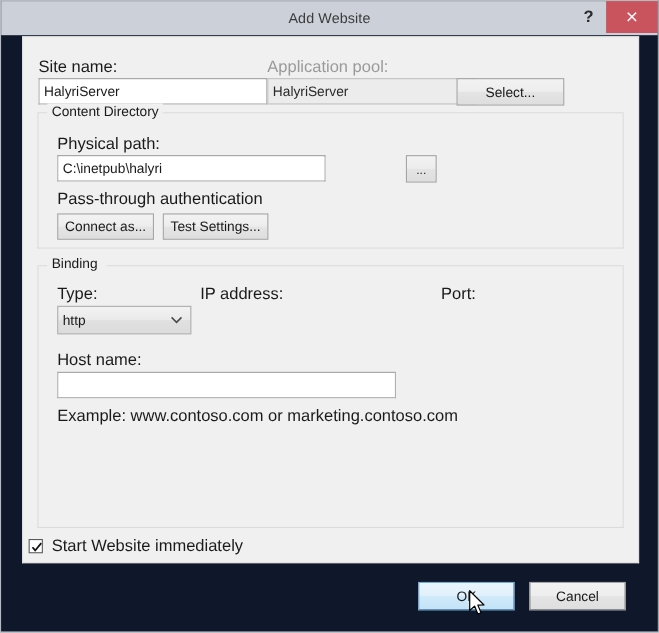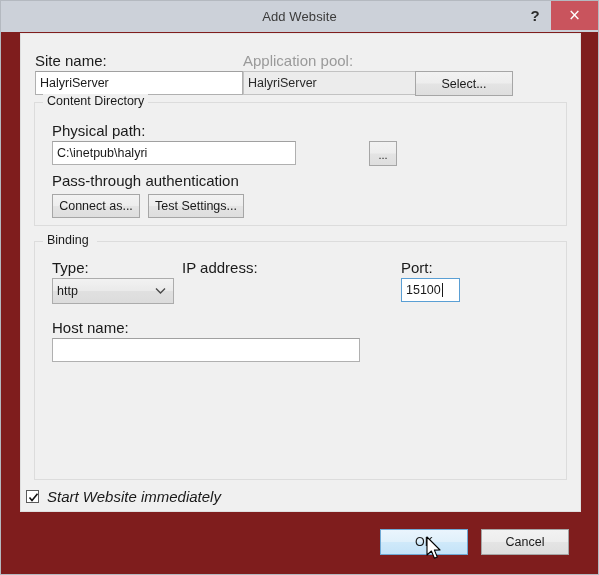--- a/index.html
+++ b/index.html
@@ -9,21 +9,21 @@
   }
   body {
     font-family: "Liberation Sans", sans-serif;
     -webkit-font-smoothing: antialiased;
   }
   .dialog {
     position: relative;
     width: 599px;
     height: 575px;
     box-sizing: border-box;
-    background: #7f1d1d;
+    background: #0f172a;
     border: 1px solid #b4b9c0;
     overflow: hidden;
   }
   
   .titlebar {
     position: relative;
     height: 31px;
     background: #ccd1d9;
     display: flex;
     align-items: center;
@@ -202,21 +202,20 @@
     user-select: none;
     white-space: nowrap;
   }
   
   .checkrow {
     position: absolute;
     display: flex;
     align-items: center;
     cursor: default;
     user-select: none;
-    font-style: italic;
   }
   .checkbox {
     width: 13px;
     height: 13px;
     box-sizing: border-box;
     background: #ffffff;
     border: 1px solid #5a5a5a;
     position: relative;
     margin-right: 8px;
     flex: none;
@@ -289,28 +288,25 @@
         <span class="chev">
           <svg width="11" height="7" viewBox="0 0 11 7">
               <path d="M1 1 L5.5 5.5 L10 1" stroke="#4a4a4a" stroke-width="1.4" fill="none"></path>
             </svg>
         </span>
       </div>
 
       <div class="lbl" style="position:absolute; left:147px; top:18px;">IP address:</div>
 
       <div class="lbl" style="position:absolute; left:366px; top:18px;">Port:</div>
-      <div class="textbox focused" style="position:absolute; left:366px; top:37px; width:59px; height:24px;">
-        <span>15100</span>
-          <span class="caret"></span>
-      </div>
 
       <div class="lbl" style="position:absolute; left:17px; top:78px;">Host name:</div>
       <div class="textbox" style="position:absolute; left:17px; top:97px; width:308px; height:24px;"></div>
 
+      <div class="lbl" style="position:absolute; left:17px; top:129px;">Example: www.contoso.com or marketing.contoso.com</div>
     </div>
 
     <div class="checkrow" style="left:5px; top:454px;">
       <span class="checkbox">
         <svg width="11" height="11" viewBox="0 0 11 11">
           <path d="M1.5 5.5 L4 8.4 L9.5 1.8" stroke="#111111" stroke-width="1.6" fill="none"></path>
         </svg>
       </span>
       <span class="lbl">Start Website immediately</span>
     </div>

